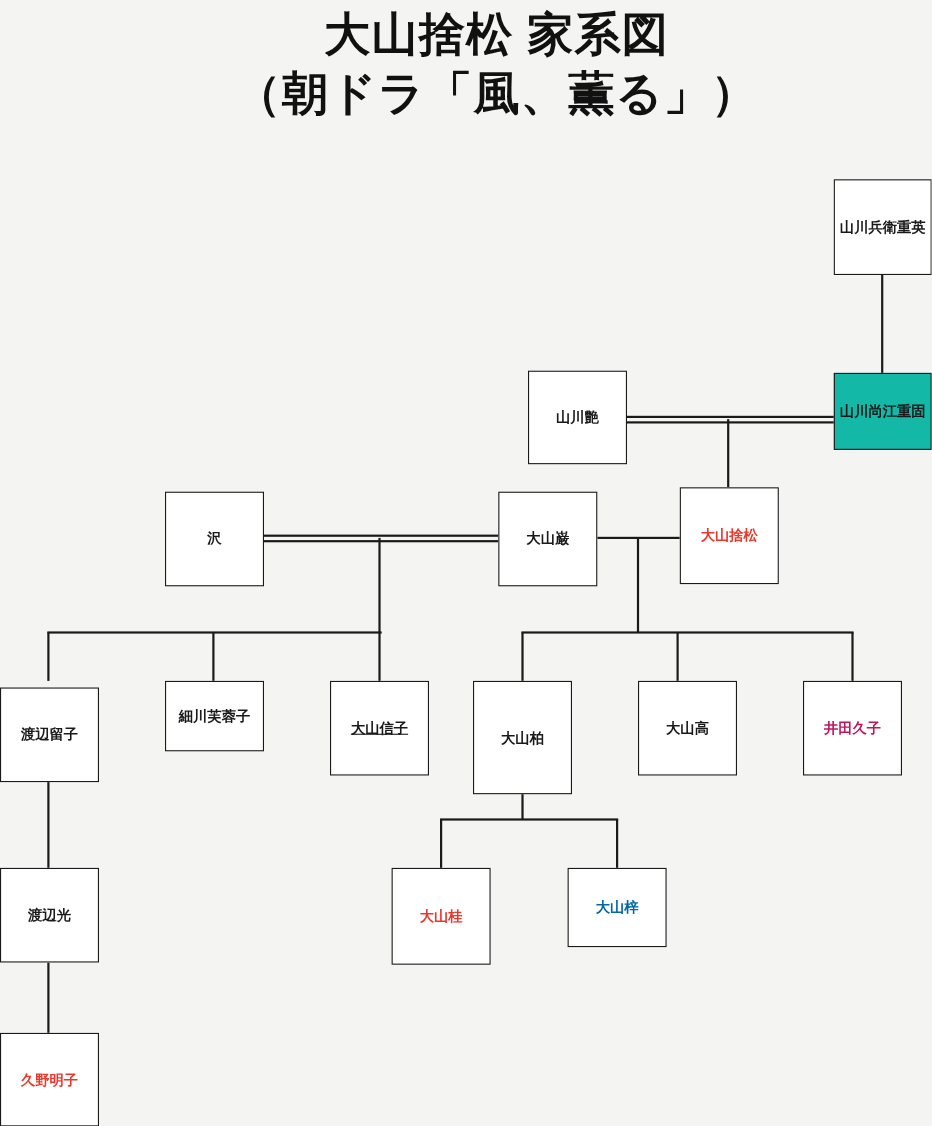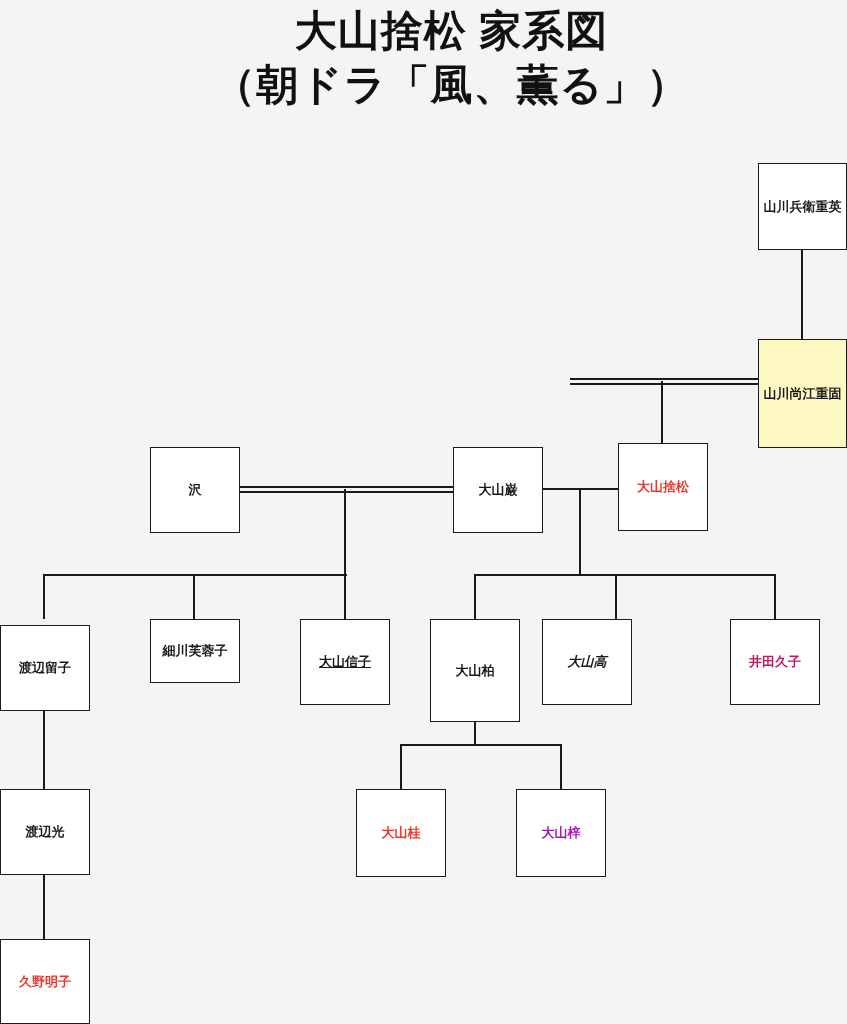--- a/index.html
+++ b/index.html
@@ -84,22 +84,25 @@
     <div class="line v" style="left: 774px; top: 575px; height: 44px; background: rgb(26, 26, 26);"></div>
     <div class="line v" style="left: 474px; top: 705px; height: 40px; background: rgb(26, 26, 26);"></div>
     <div class="line h" style="left: 400px; top: 744px; width: 162px; background: rgb(26, 26, 26);"></div>
     <div class="line v" style="left: 400px; top: 745px; height: 44px; background: rgb(26, 26, 26);"></div>
     <div class="line v" style="left: 560px; top: 745px; height: 44px; background: rgb(26, 26, 26);"></div>
     <div class="line v" style="left: 43px; top: 705px; height: 84px; background: rgb(26, 26, 26);"></div>
     <div class="line v" style="left: 43px; top: 875px; height: 64px; background: rgb(26, 26, 26);"></div>
     <div class="node" style="left: 758px; top: 163px; width: 89px; height: 87px; background: rgb(255, 255, 255); border-color: rgb(26, 26, 26); color: rgb(26, 26, 26);">
       <span>山川兵衛重英</span>
     </div>
-    <div class="node" style="left: 758px; top: 339px; width: 89px; height: 109px; background: #fef9c3; border-color: rgb(26, 26, 26); color: rgb(26, 26, 26);">
+    <div class="node" style="left: 758px; top: 339px; width: 89px; height: 70px; background: #14b8a6; border-color: rgb(26, 26, 26); color: rgb(26, 26, 26);">
       <span>山川尚江重固</span>
+    </div>
+    <div class="node" style="left: 480px; top: 337px; width: 90px; height: 85px; background: rgb(255, 255, 255); border-color: rgb(26, 26, 26); color: rgb(26, 26, 26);">
+      <span>山川艶</span>
     </div>
     <div class="node highlight" style="left: 618px; top: 443px; width: 90px; height: 88px; background: rgb(255, 255, 255); border-color: rgb(26, 26, 26); color: rgb(232, 57, 45);">
       <span>大山捨松</span>
     </div>
     <div class="node" style="left: 453px; top: 447px; width: 90px; height: 86px; background: rgb(255, 255, 255); border-color: rgb(26, 26, 26); color: rgb(26, 26, 26);">
       <span>大山巌</span>
     </div>
     <div class="node" style="left: 150px; top: 447px; width: 90px; height: 86px; background: rgb(255, 255, 255); border-color: rgb(26, 26, 26); color: rgb(26, 26, 26);">
       <span>沢</span>
     </div>
@@ -108,31 +111,31 @@
     </div>
     <div class="node" style="left: 150px; top: 619px; width: 90px; height: 64px; background: rgb(255, 255, 255); border-color: rgb(26, 26, 26); color: rgb(26, 26, 26);">
       <span>細川芙蓉子</span>
     </div>
     <div class="node" style="left: 300px; top: 619px; width: 90px; height: 86px; background: rgb(255, 255, 255); border-color: rgb(26, 26, 26); color: rgb(26, 26, 26); text-decoration: underline;">
       <span>大山信子</span>
     </div>
     <div class="node" style="left: 430px; top: 619px; width: 90px; height: 103px; background: rgb(255, 255, 255); border-color: rgb(26, 26, 26); color: rgb(26, 26, 26);">
       <span>大山柏</span>
     </div>
-    <div class="node" style="left: 542px; top: 619px; width: 90px; height: 86px; background: rgb(255, 255, 255); border-color: rgb(26, 26, 26); color: rgb(26, 26, 26); font-style: italic;">
+    <div class="node" style="left: 580px; top: 619px; width: 90px; height: 86px; background: rgb(255, 255, 255); border-color: rgb(26, 26, 26); color: rgb(26, 26, 26);">
       <span>大山高</span>
     </div>
     <div class="node" style="left: 730px; top: 619px; width: 90px; height: 86px; background: rgb(255, 255, 255); border-color: rgb(26, 26, 26); color: #be185d;">
       <span>井田久子</span>
     </div>
     <div class="node" style="left: 0px; top: 789px; width: 90px; height: 86px; background: rgb(255, 255, 255); border-color: rgb(26, 26, 26); color: rgb(26, 26, 26);">
       <span>渡辺光</span>
     </div>
     <div class="node highlight" style="left: 356px; top: 789px; width: 90px; height: 88px; background: rgb(255, 255, 255); border-color: rgb(26, 26, 26); color: rgb(232, 57, 45);">
       <span>大山桂</span>
     </div>
-    <div class="node highlight" style="left: 516px; top: 789px; width: 90px; height: 88px; background: rgb(255, 255, 255); border-color: rgb(26, 26, 26); color: #a21caf;">
+    <div class="node highlight" style="left: 516px; top: 789px; width: 90px; height: 72px; background: rgb(255, 255, 255); border-color: rgb(26, 26, 26); color: #0369a1;">
       <span>大山梓</span>
     </div>
     <div class="node highlight" style="left: 0px; top: 939px; width: 90px; height: 85px; background: rgb(255, 255, 255); border-color: rgb(26, 26, 26); color: rgb(232, 57, 45);">
       <span>久野明子</span>
     </div>
   </div>
 
 </body></html>

